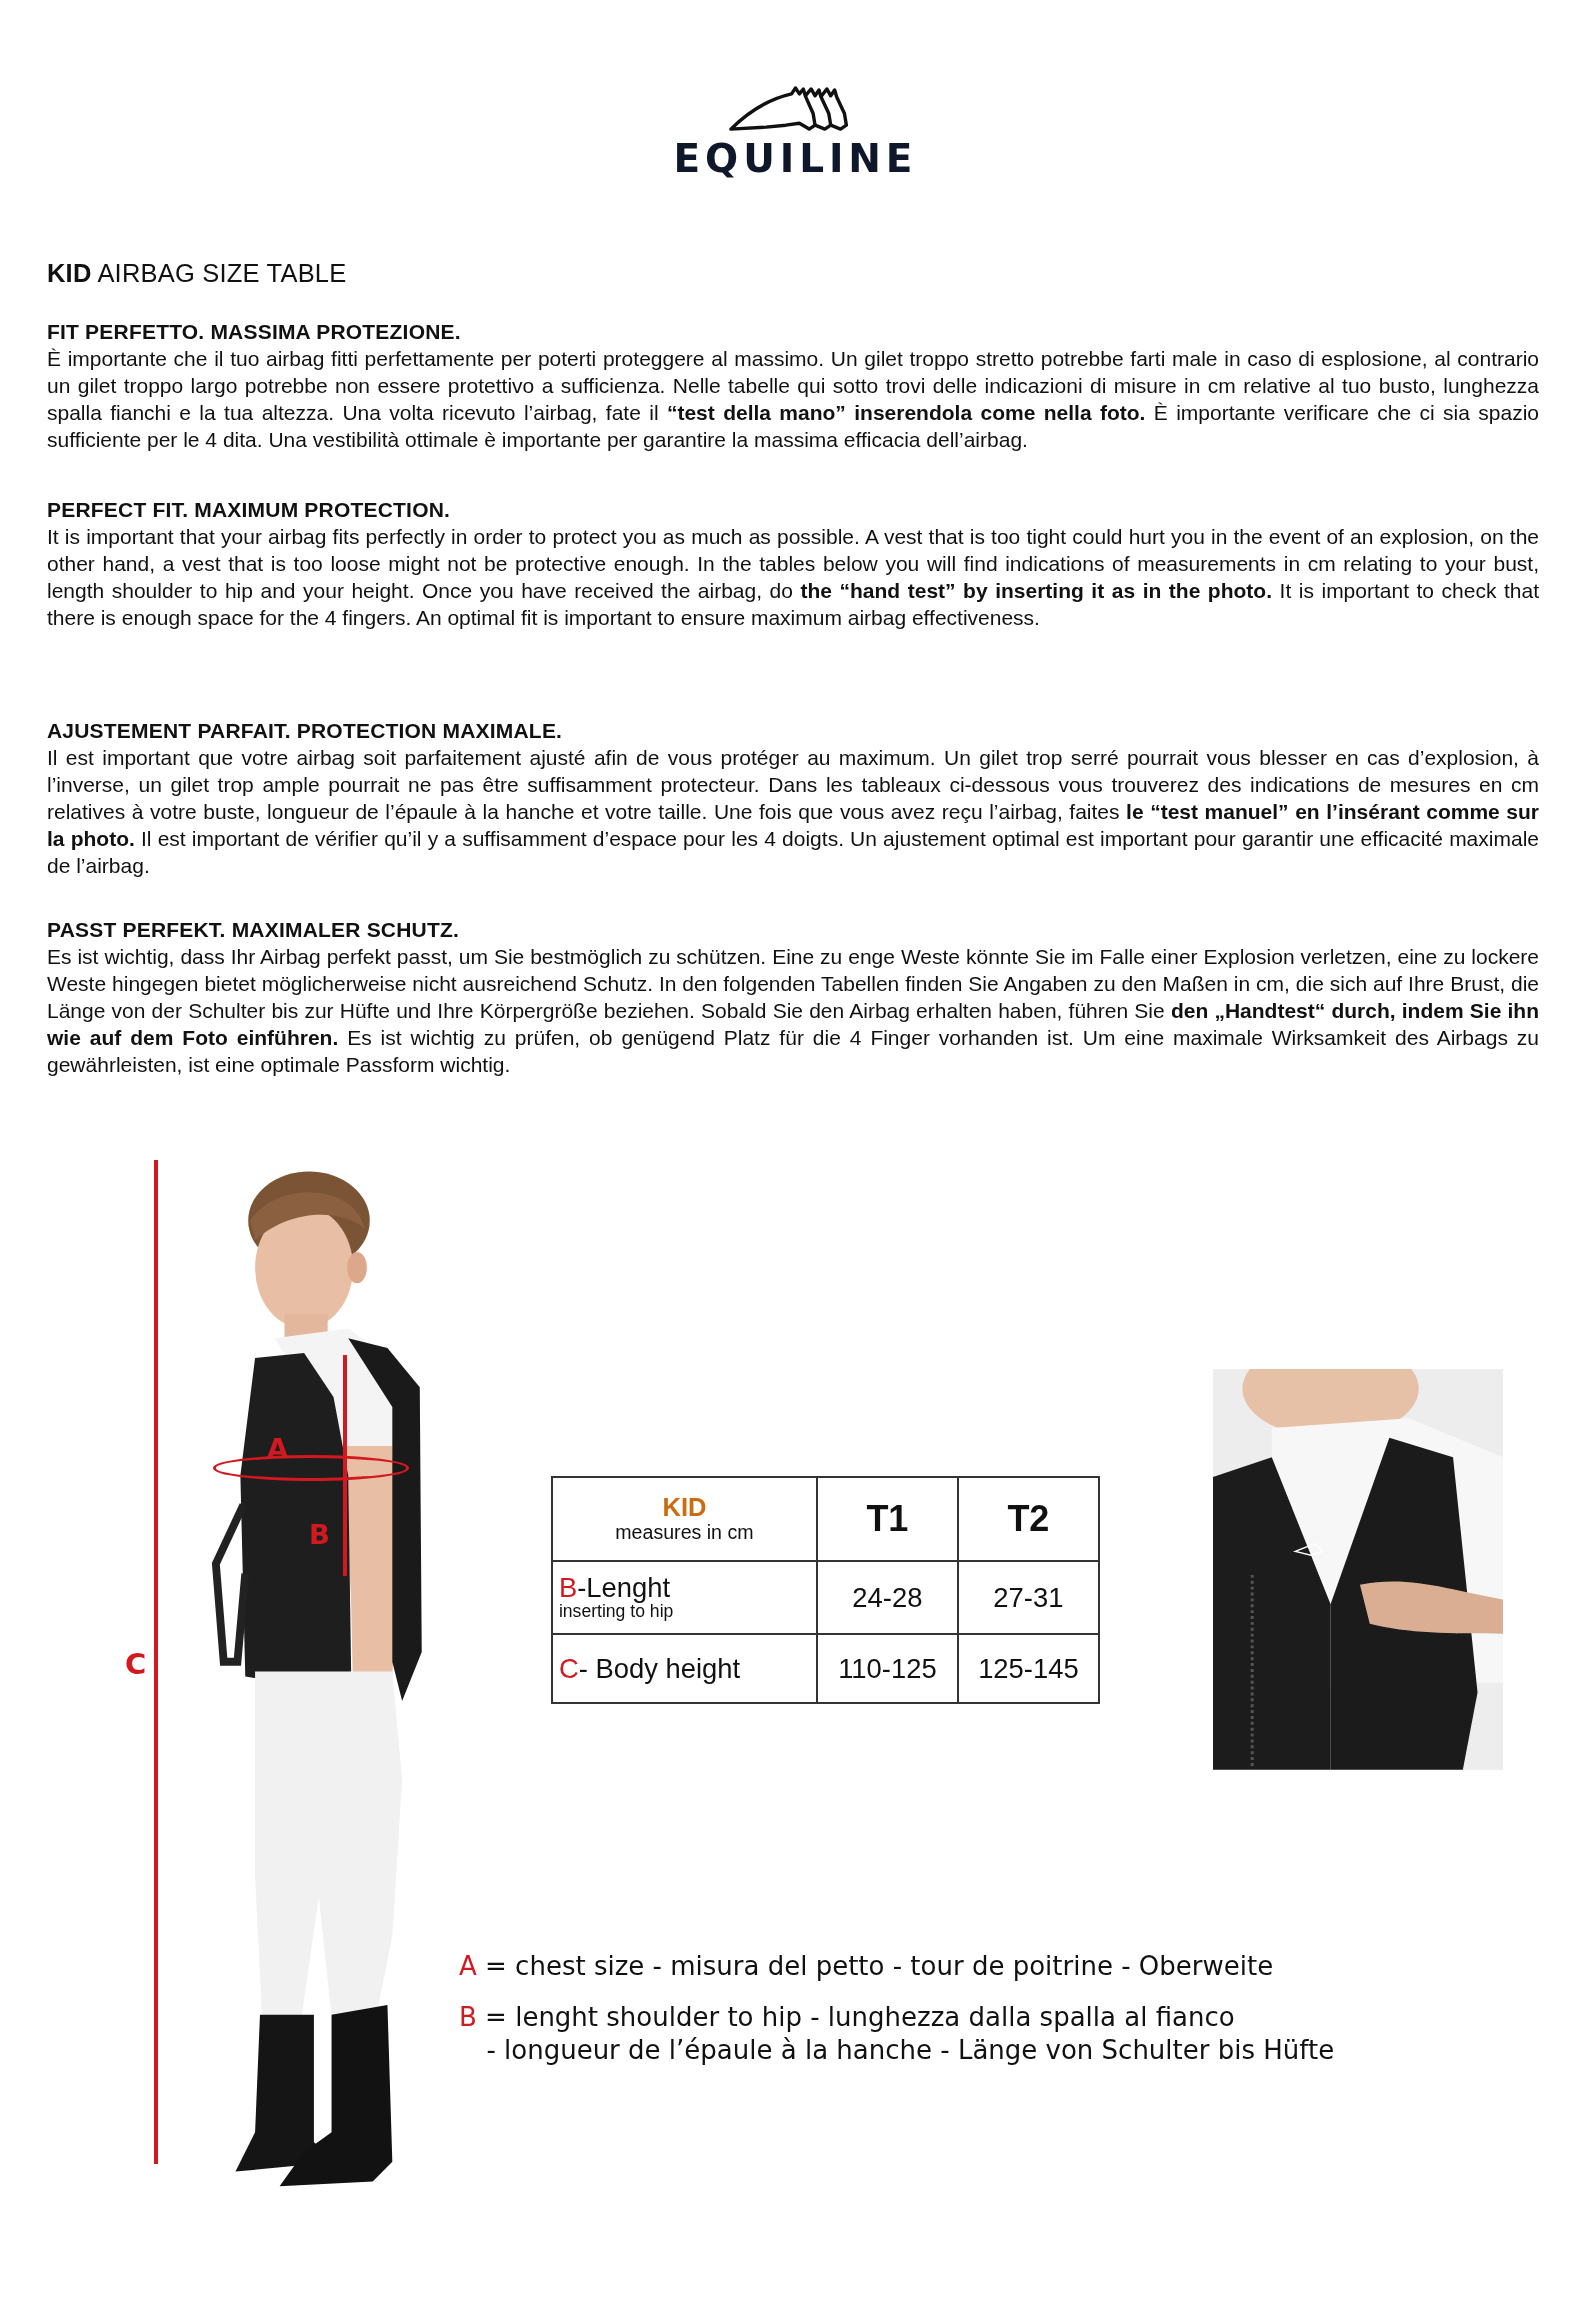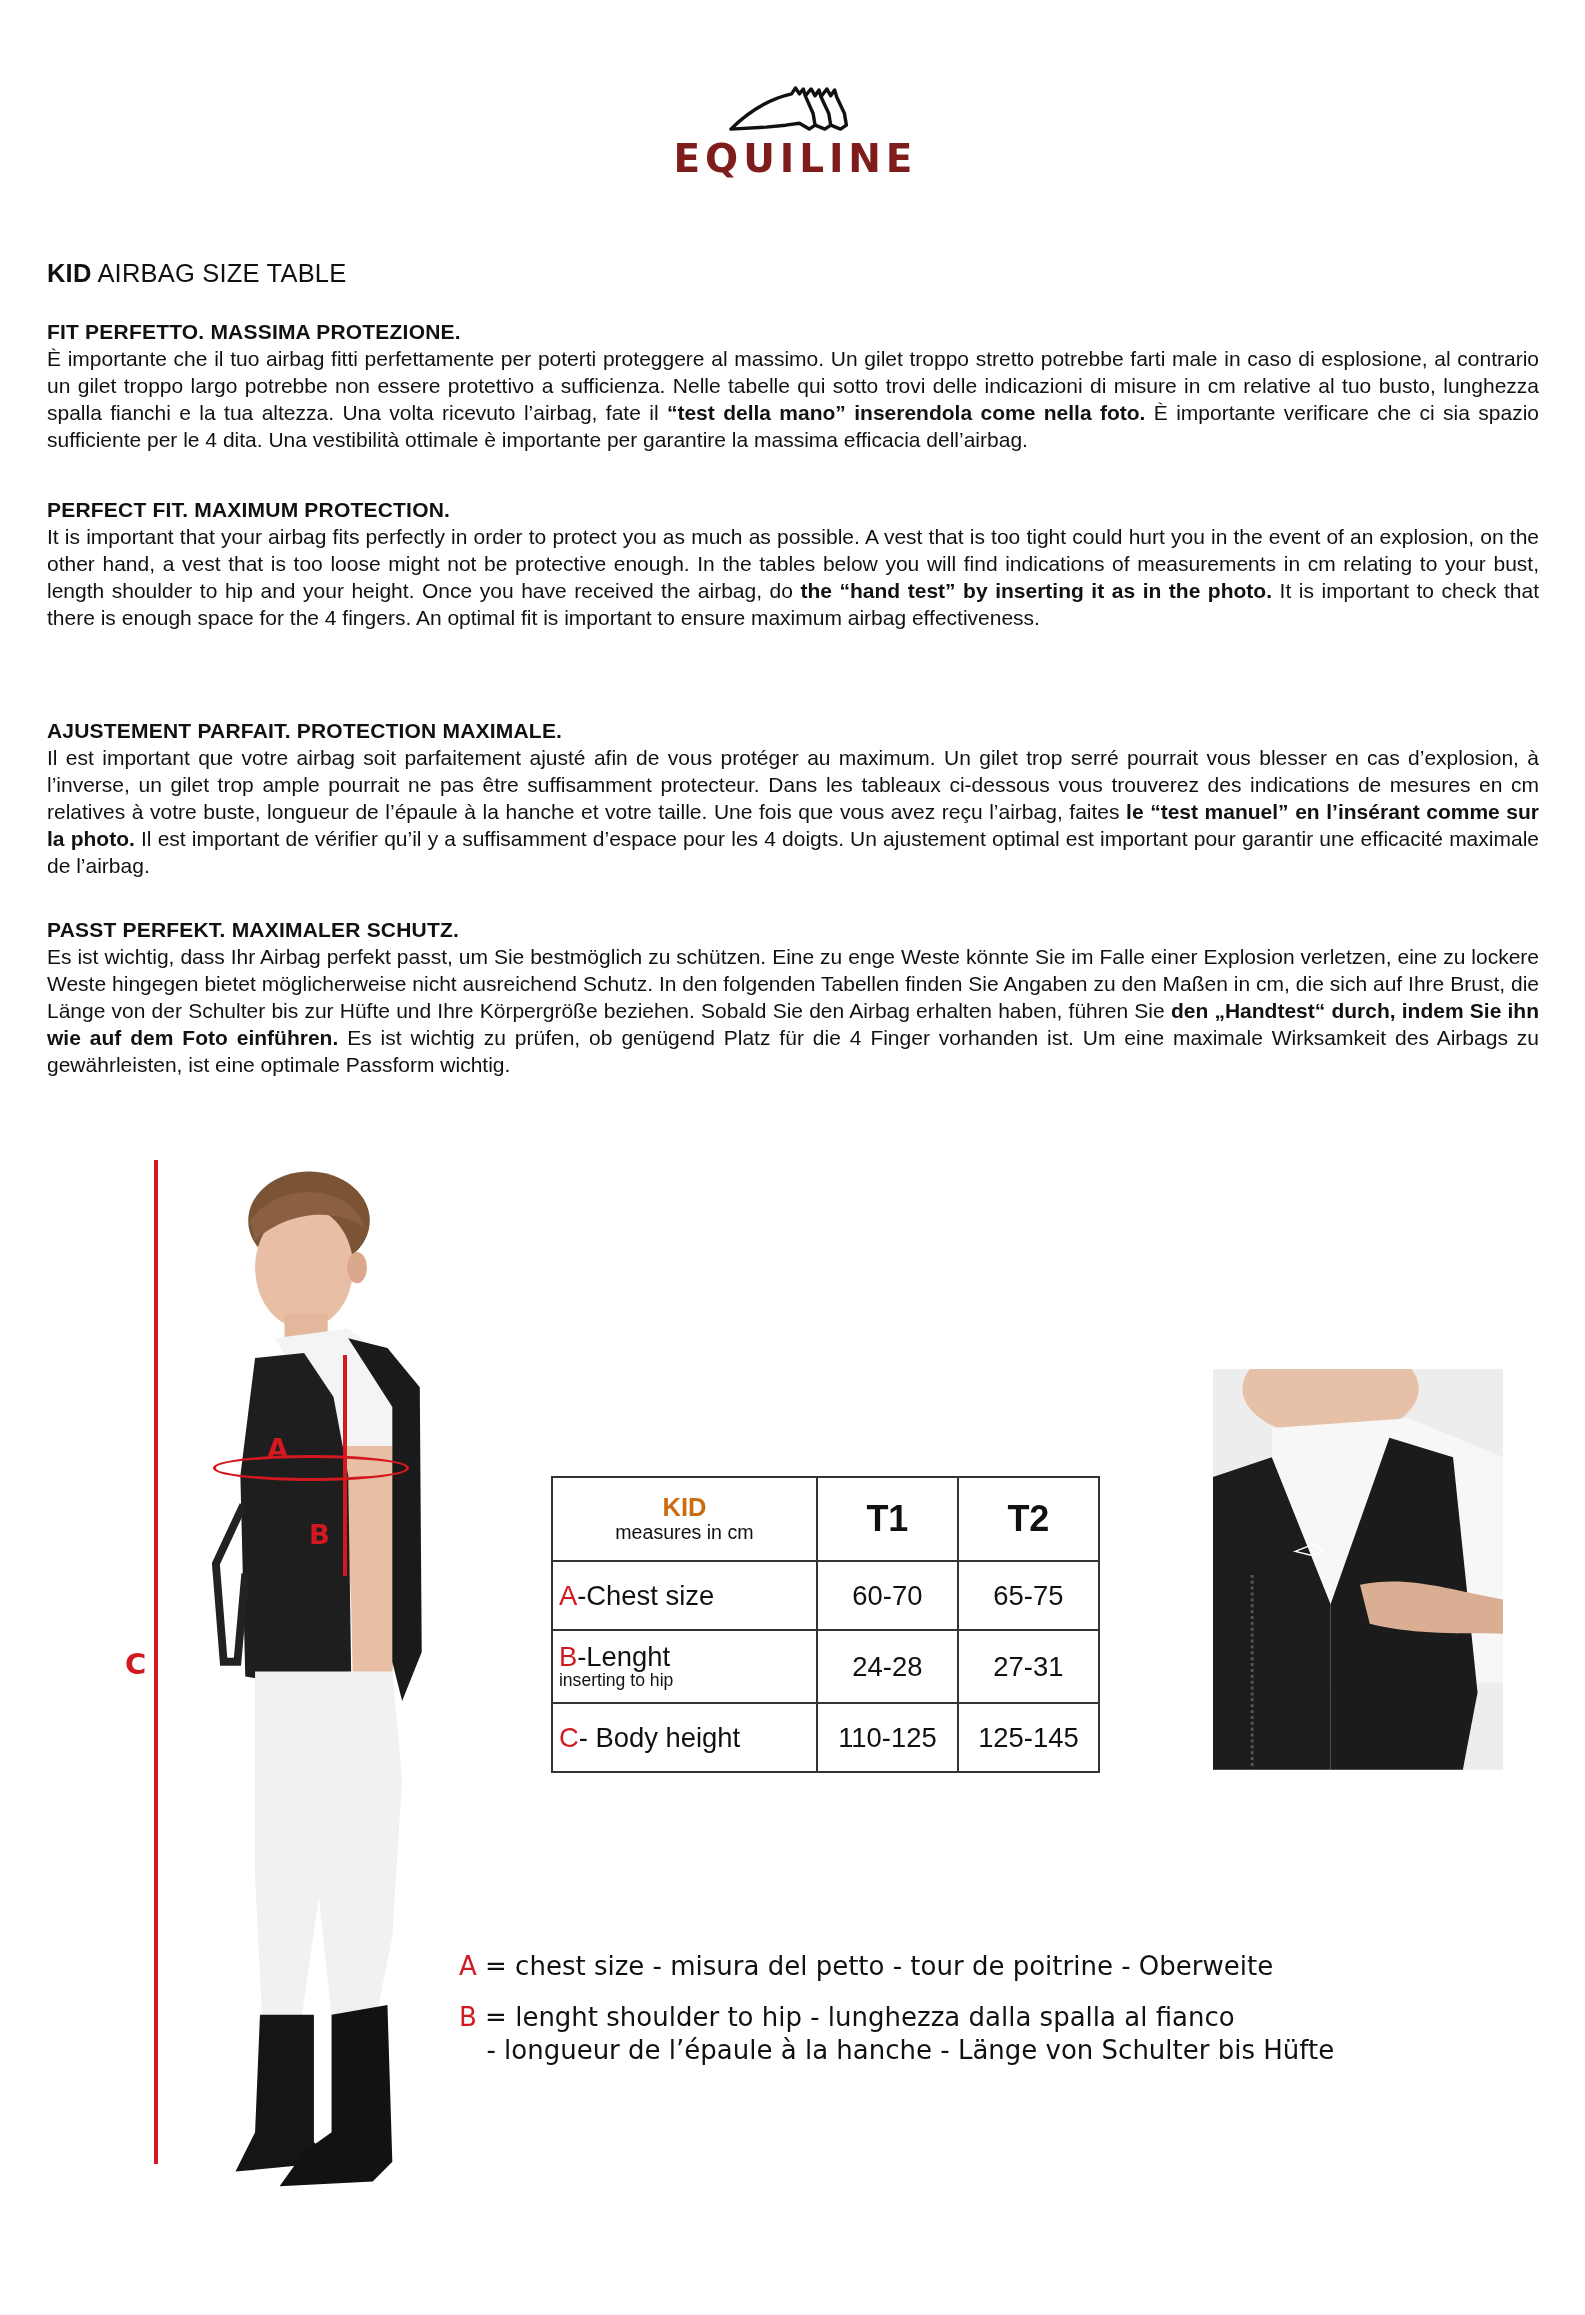--- a/index.html
+++ b/index.html
@@ -3,21 +3,21 @@
 <meta charset="utf-8">
 <style>
   html, body { margin:0; padding:0; background:#ffffff; }
   body { width:1586px; height:2315px; position:relative; overflow:hidden;
          font-family:"DejaVu Sans", sans-serif; color:#111; }
 
   
   .logo { position:absolute; left:663px; top:86px; width:265px; height:108px; text-align:center; }
   .logo svg { display:block; margin:0 auto; }
   .logo-word { font-family:"DejaVu Sans", sans-serif; font-weight:bold; font-size:39px;
-               letter-spacing:4.9px; color:#7f1d1d; line-height:43px; margin-top:2px; }
+               letter-spacing:4.9px; color:#0f172a; line-height:43px; margin-top:2px; }
 
   
   .doc-title { position:absolute; left:47px; top:259px; font-size:25.5px; letter-spacing:0.2px;
                font-family:"Liberation Sans", sans-serif; }
   .doc-title b { font-weight:bold; }
 
   .section { position:absolute; left:47px; width:1492px;
              font-family:"Liberation Sans", sans-serif; font-size:21px; line-height:27px;
              text-align:justify; }
   .section h2 { margin:0; font-size:21px; line-height:27px; font-weight:bold; letter-spacing:0.2px; }
@@ -141,25 +141,20 @@
 <table class="size-table">
   <tbody>
       <tr class="r0">
     <td class="c0 kid-head">
       <span class="kid-word">KID</span>
       <span class="kid-sub">measures in cm</span>
     </td>
     <td class="c1 th-size">T1</td>
     <td class="c2 th-size">T2</td>
   </tr>
-  <tr class="r1">
-    <td class="c0 row-label"><span class="letter">A</span><span>-Chest size</span></td>
-    <td class="c1 cell-val">60-70</td>
-    <td class="c2 cell-val">65-75</td>
-  </tr>
   <tr class="r2">
     <td class="c0 row-label"><span class="letter">B</span><span>-Lenght</span><span class="sub">inserting to hip</span></td>
     <td class="c1 cell-val">24-28</td>
     <td class="c2 cell-val">27-31</td>
   </tr>
   <tr class="r3">
     <td class="c0 row-label"><span class="letter">C</span><span>- Body height</span></td>
     <td class="c1 cell-val">110-125</td>
     <td class="c2 cell-val">125-145</td>
   </tr>

